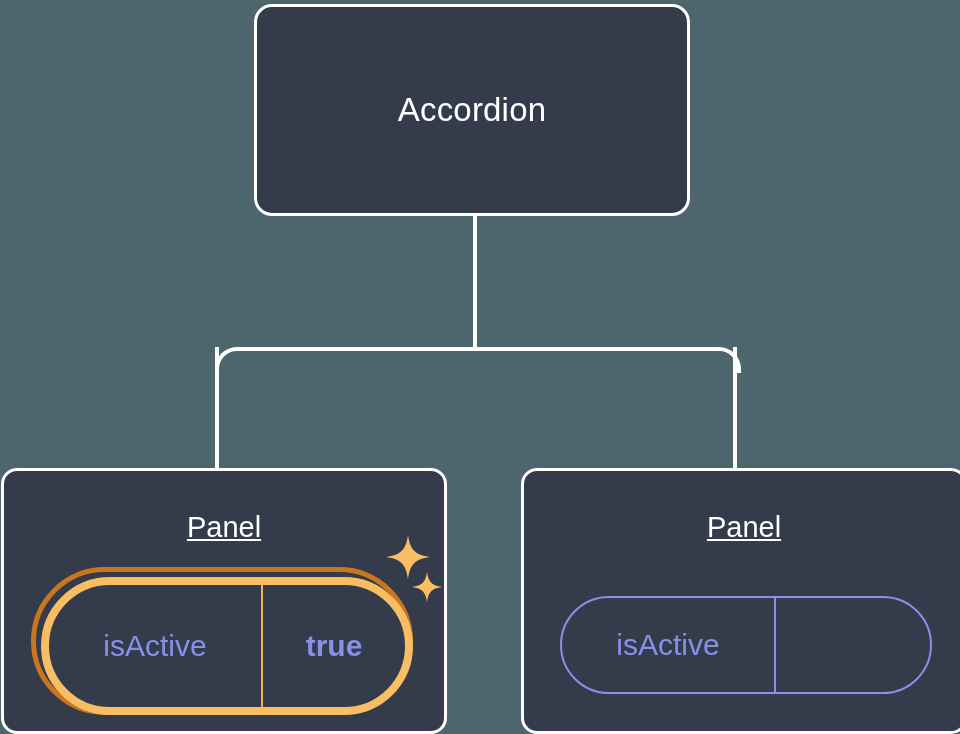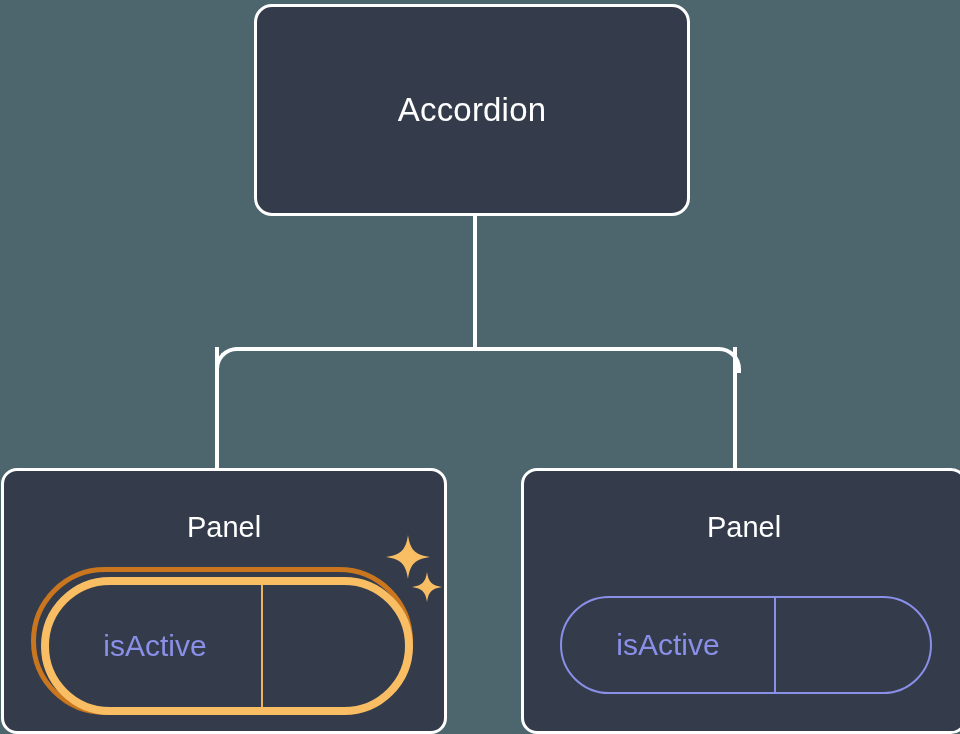--- a/index.html
+++ b/index.html
@@ -114,20 +114,21 @@
 
   .node-title-panel {
     position: absolute;
     top: 40px;
     left: 0;
     right: 0;
     text-align: center;
     color: #ffffff;
     font-size: 29px;
     font-weight: 400;
+    text-decoration: underline;
   }
 
   
   .pill {
     position: absolute;
     box-sizing: border-box;
     display: flex;
     align-items: stretch;
     border-radius: 999px;
   }
@@ -220,20 +221,21 @@
 
   <div class="node node-panel left">
     <div class="node-title-panel">Panel</div>
   </div>
 
   <div class="pill-wrap">
     <div class="pill-hl">
       <div class="pill-hl-inner">
         <div class="cell cell-key">isActive</div>
         <div class="cell-div"></div>
+        <div class="cell cell-val">true</div>
       </div>
     </div>
   </div>
 
   <svg class="sparkle sparkle-big" viewBox="0 0 100 100">
     <path d="M50 0 C55 34 66 45 100 50 C66 55 55 66 50 100 C45 66 34 55 0 50 C34 45 45 34 50 0 Z" fill="#f9be64"></path>
   </svg>
   <svg class="sparkle sparkle-small" viewBox="0 0 100 100">
     <path d="M50 0 C55 34 66 45 100 50 C66 55 55 66 50 100 C45 66 34 55 0 50 C34 45 45 34 50 0 Z" fill="#f9be64"></path>
   </svg>

